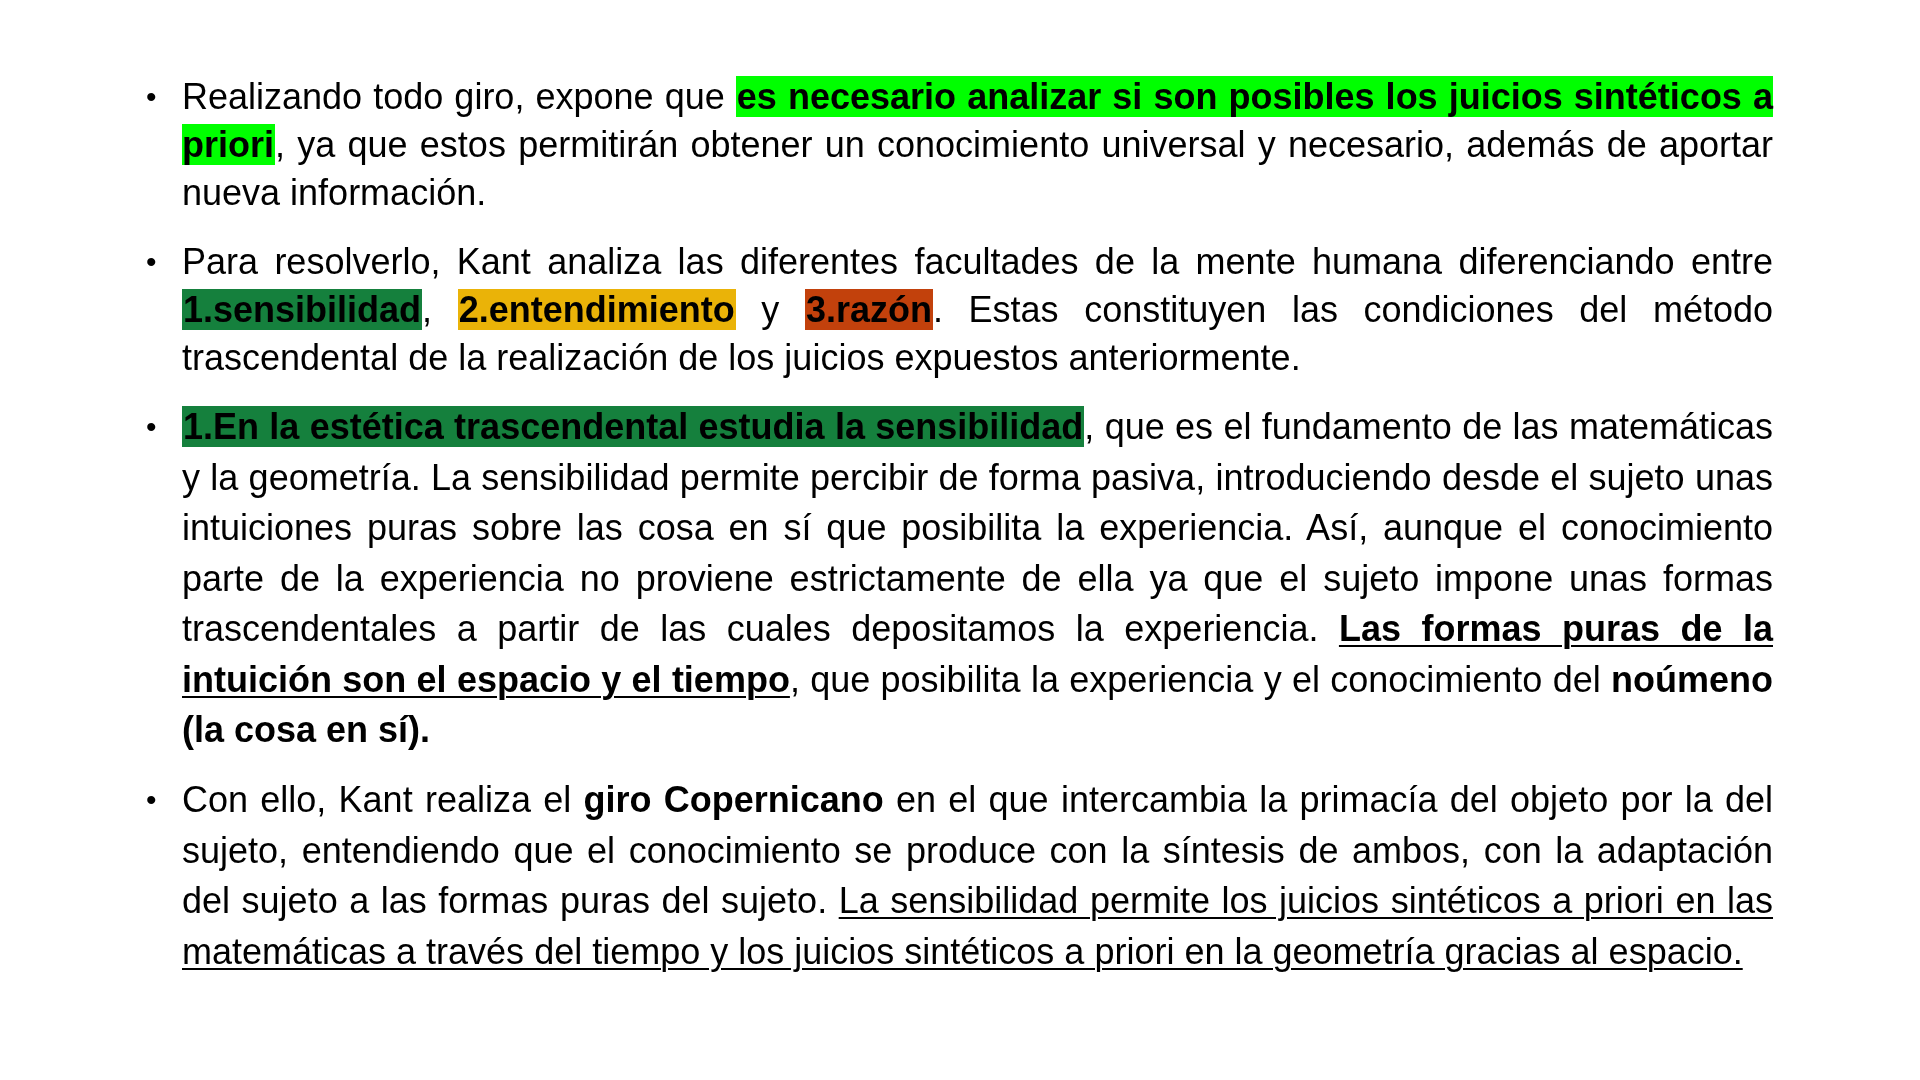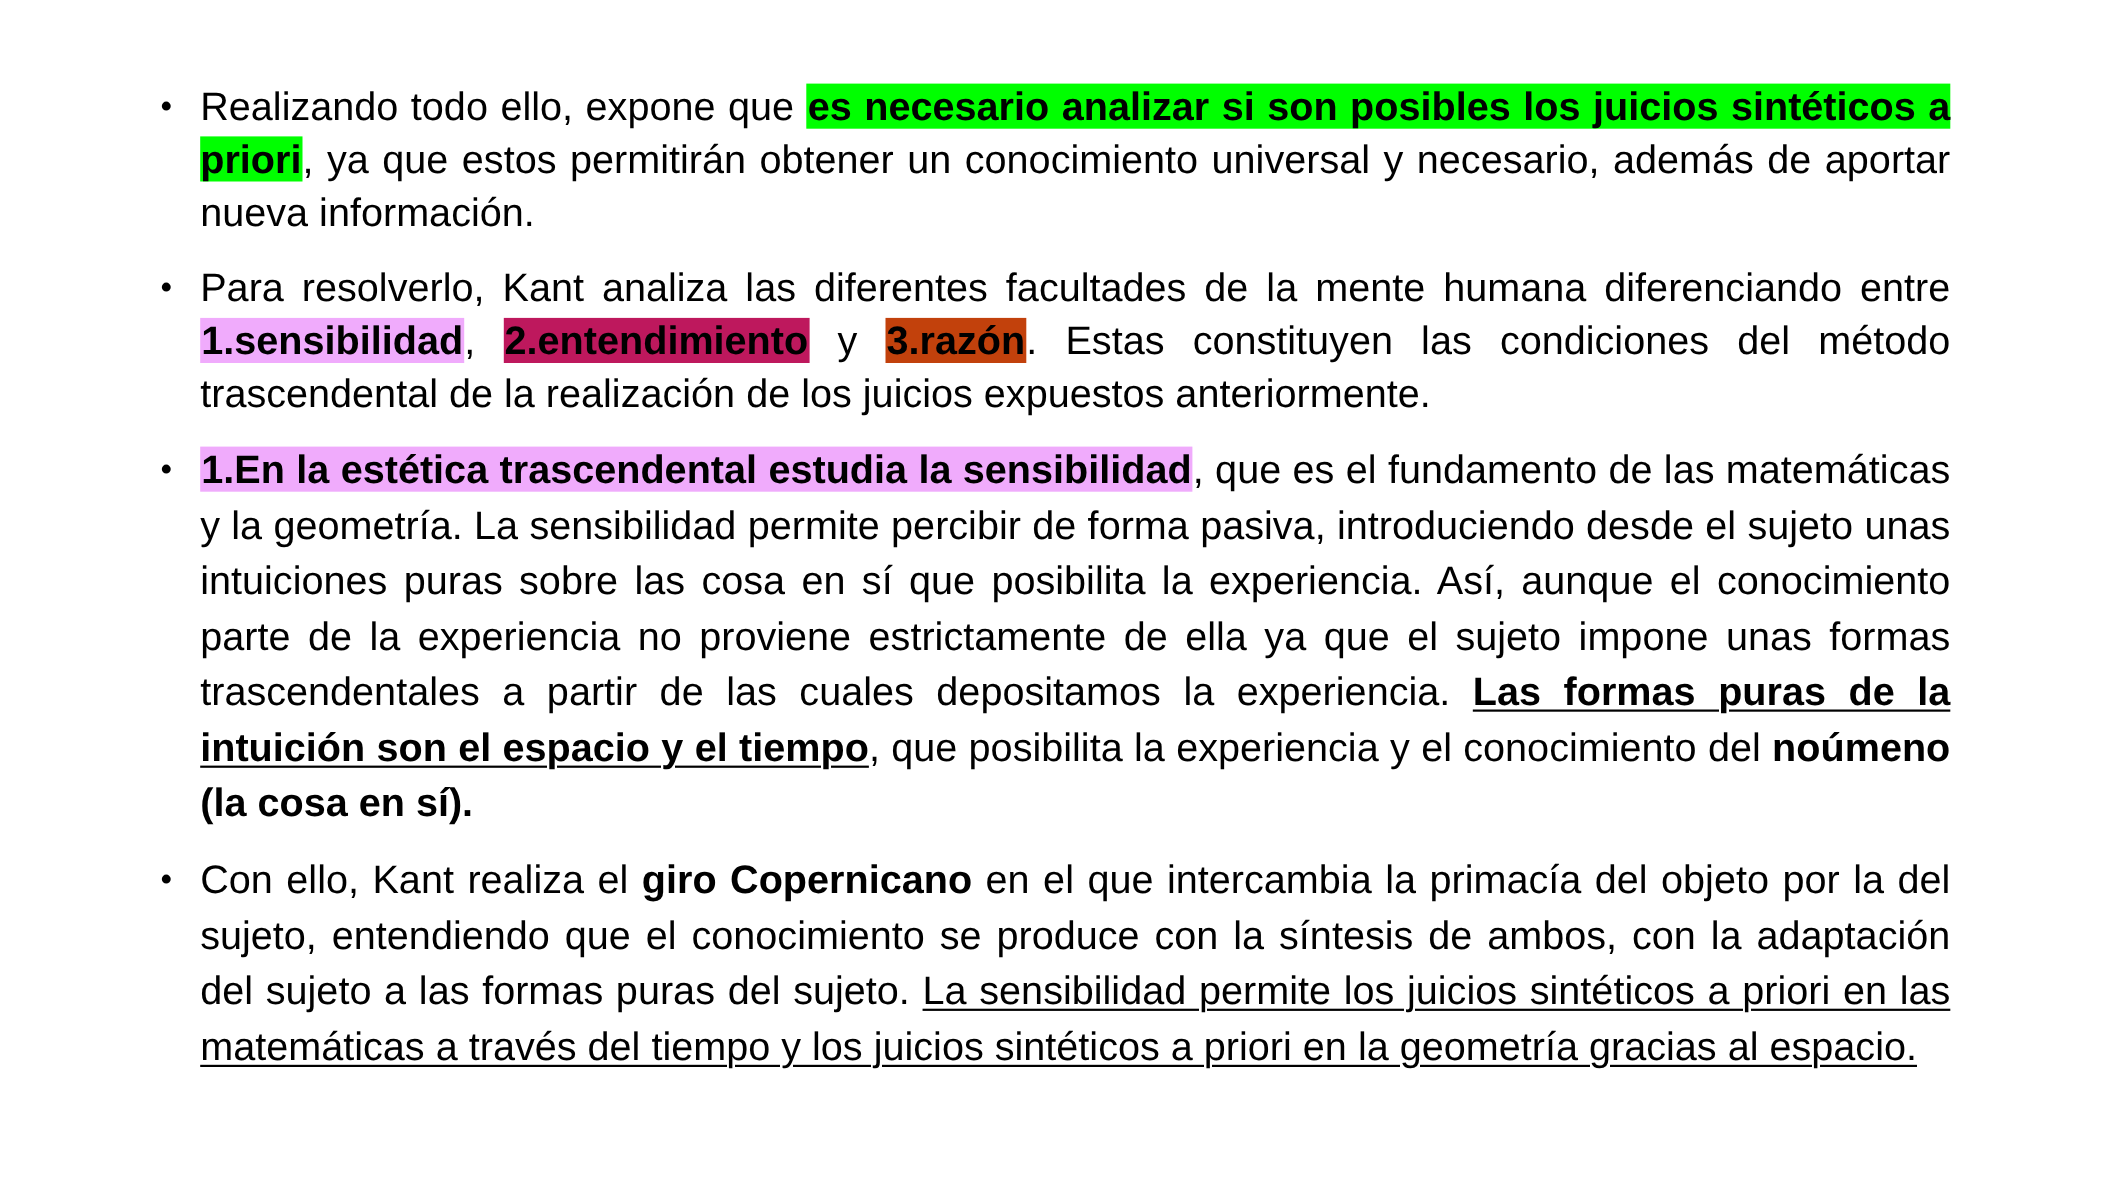--- a/index.html
+++ b/index.html
@@ -31,35 +31,35 @@
     font-size: 30px;
   }
   .b1 { top: 73px;  line-height: 48px; }
   .b2 { top: 238px; line-height: 48px; }
   .b3 { top: 402px; line-height: 50.5px; }
   .b4 { top: 775px; line-height: 50.5px; }
   .bullet-item .dot { line-height: inherit; }
   .abs { position: absolute; left: 182px; width: 1591px; }
   .hl { font-weight: bold; padding: 0 1px; }
   .green { background: #00ff00; }
-  .cyan { background: #f0abfc; }
-  .yellow { background: #be185d; }
+  .cyan { background: #15803d; }
+  .yellow { background: #eab308; }
   .magenta { background: #c2410c; }
   .bold { font-weight: bold; }
   .ul { text-decoration: underline; text-decoration-thickness: 2px; text-underline-offset: 4px; }
 </style>
 </head>
 <body>
 
 <div class="slide">
   <ul class="bullet-list" style="position:static;">
 
     <li class="bullet-item abs b1">
       <span class="dot">•</span>
-      <span>Realizando todo ello, expone que </span><span class="hl green">es necesario analizar si son posibles los juicios sintéticos a priori</span><span>, ya que estos permitirán obtener un conocimiento universal y necesario, además de aportar nueva información.</span>
+      <span>Realizando todo giro, expone que </span><span class="hl green">es necesario analizar si son posibles los juicios sintéticos a priori</span><span>, ya que estos permitirán obtener un conocimiento universal y necesario, además de aportar nueva información.</span>
     </li>
 
     <li class="bullet-item abs b2">
       <span class="dot">•</span>
       <span>Para resolverlo, Kant analiza las diferentes facultades de la mente humana diferenciando entre </span><span class="hl cyan">1.sensibilidad</span><span>, </span><span class="hl yellow">2.entendimiento</span><span> y </span><span class="hl magenta">3.razón</span><span>. Estas constituyen las condiciones del método trascendental de la realización de los juicios expuestos anteriormente.</span>
     </li>
 
     <li class="bullet-item abs b3">
       <span class="dot">•</span>
       <span class="hl cyan">1.En la estética trascendental estudia la sensibilidad</span><span>, que es el  fundamento de las matemáticas y la geometría. La sensibilidad permite percibir de forma pasiva, introduciendo desde el sujeto unas intuiciones puras sobre las cosa en sí que posibilita la experiencia. Así, aunque el conocimiento parte de la experiencia no proviene estrictamente de ella ya que el sujeto impone unas formas trascendentales a partir de las cuales depositamos la experiencia. </span><span class="bold ul">Las formas puras de la intuición son el espacio y el tiempo</span><span>, que posibilita la experiencia y el conocimiento del </span><span class="bold">noúmeno (la cosa en sí).</span>

